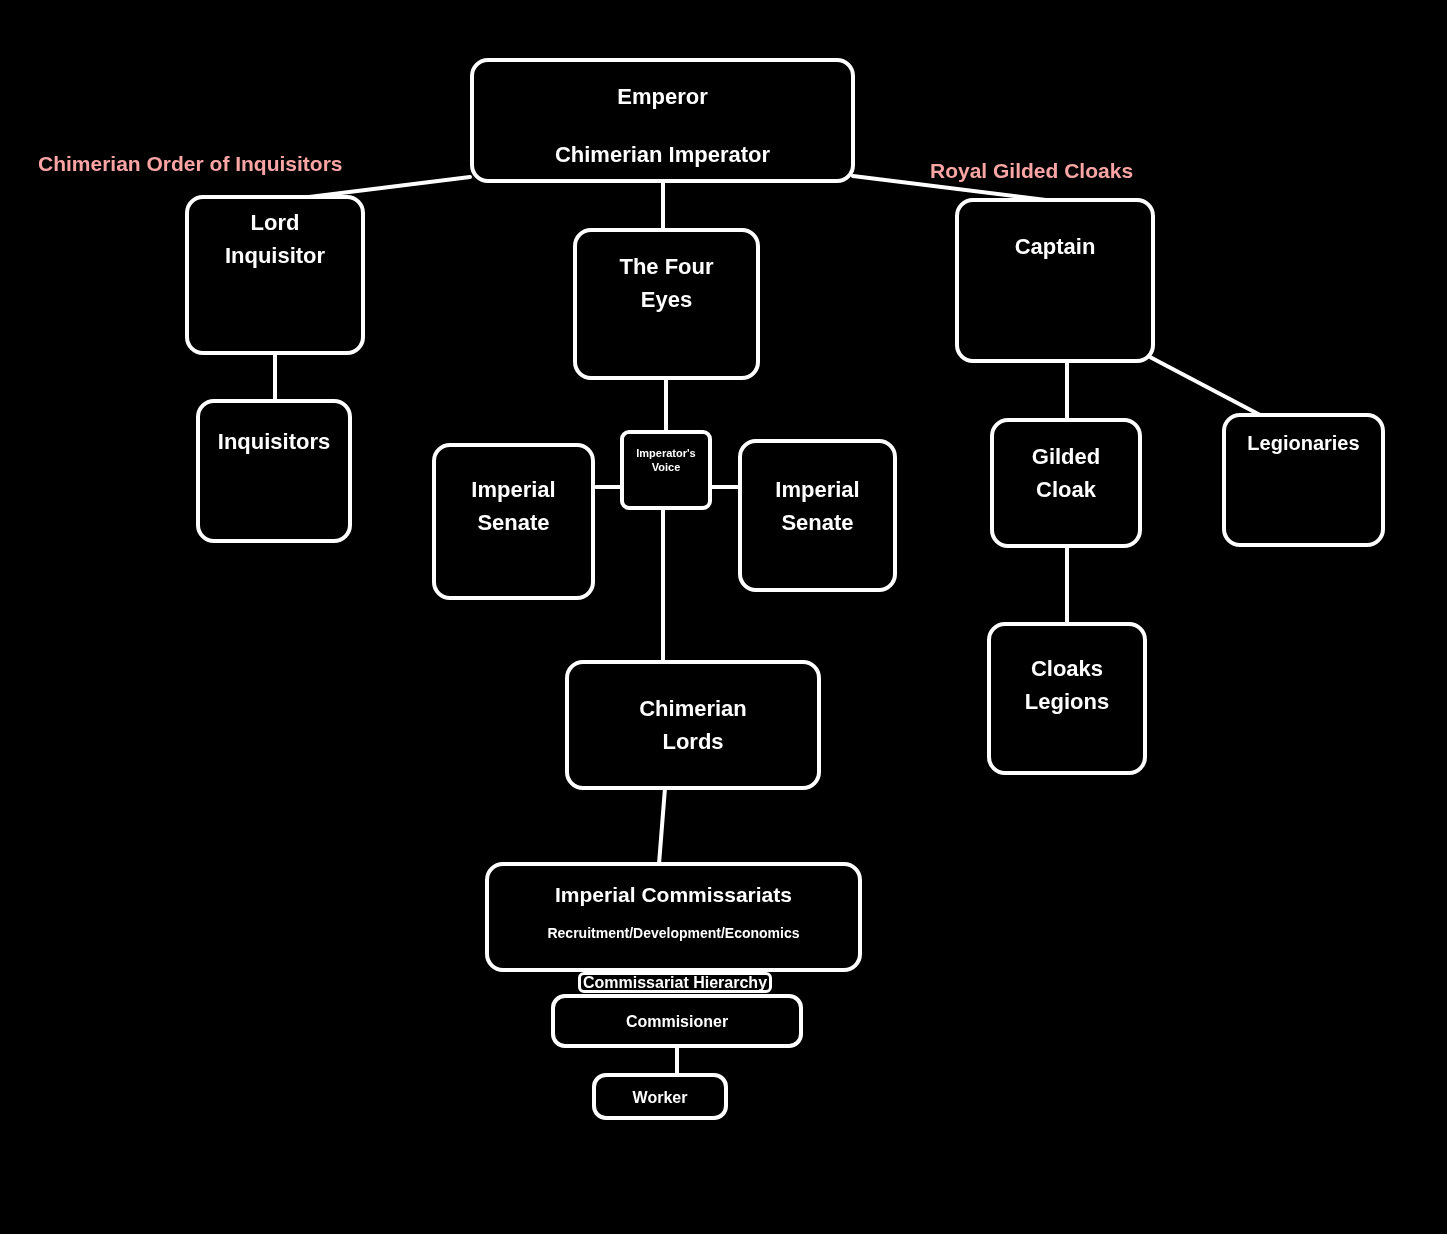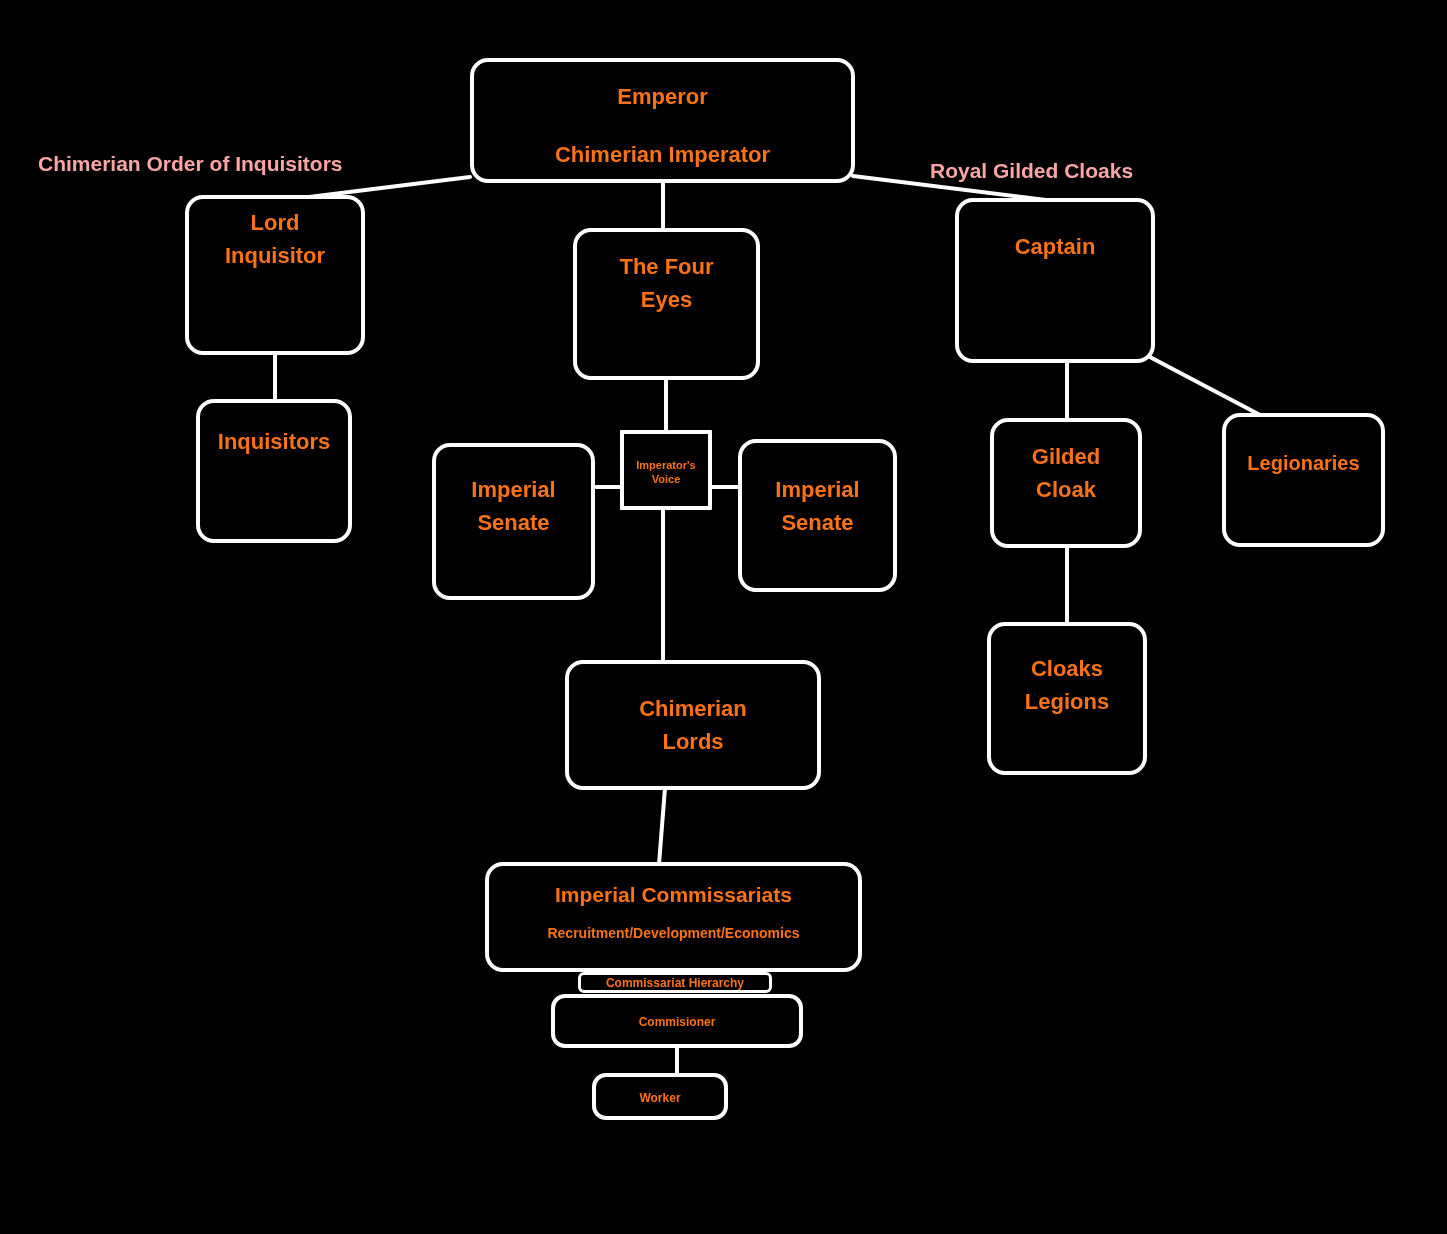--- a/index.html
+++ b/index.html
@@ -26,32 +26,32 @@
     stroke: #ffffff;
     stroke-width: 4;
     stroke-linecap: round;
   }
   .node {
     position: absolute;
     box-sizing: border-box;
     background: #000000;
     border: 4px solid #ffffff;
     border-radius: 18px;
-    color: #f97316;
+    color: #ffffff;
     font-weight: bold;
     text-align: center;
   }
   .node-text {
     display: block;
     white-space: pre-line;
     font-weight: bold;
   }
   .big { font-size: 22px; line-height: 33px; }
   .small-node { border-width: 4px; border-radius: 14px; }
-  .tiny-text { font-size: 12px; line-height: 14px; }
+  .tiny-text { font-size: 16px; line-height: 14px; }
   .group-label {
     position: absolute;
     font-size: 21px;
     font-weight: bold;
     color: #fca5a5;
     white-space: nowrap;
   }
   .sub {
     display: block;
     font-size: 14px;
@@ -97,21 +97,21 @@
 
   <div class="node" style="left:196px; top:399px; width:156px; height:144px; padding-top:22px;">
     <span class="node-text big">Inquisitors</span>
   </div>
 
   <div class="node" style="left:573px; top:228px; width:187px; height:152px; padding-top:18px;">
     <span class="node-text big">The Four
 Eyes</span>
   </div>
 
-  <div class="node" style="left:620px; top:430px; width:92px; height:80px; padding-top:24px; border-radius:1px;">
+  <div class="node" style="left:620px; top:430px; width:92px; height:80px; padding-top:12px; border-radius:9px;">
     <span class="node-text" style="font-size:11px; line-height:14px;">Imperator's
 Voice</span>
   </div>
 
   <div class="node" style="left:432px; top:443px; width:163px; height:157px; padding-top:26px;">
     <span class="node-text big">Imperial
 Senate</span>
   </div>
 
   <div class="node" style="left:738px; top:439px; width:159px; height:153px; padding-top:30px;">
@@ -143,21 +143,21 @@
 
   <div class="node" style="left:955px; top:198px; width:200px; height:165px; padding-top:28px;">
     <span class="node-text big">Captain</span>
   </div>
 
   <div class="node" style="left:990px; top:418px; width:152px; height:130px; padding-top:18px;">
     <span class="node-text big">Gilded
 Cloak</span>
   </div>
 
-  <div class="node" style="left:1222px; top:413px; width:163px; height:134px; padding-top:32px;">
+  <div class="node" style="left:1222px; top:413px; width:163px; height:134px; padding-top:12px;">
     <span class="node-text" style="font-size:20px; line-height:28px;">Legionaries</span>
   </div>
 
   <div class="node" style="left:987px; top:622px; width:160px; height:153px; padding-top:26px;">
     <span class="node-text big">Cloaks
 Legions</span>
   </div>
 
 </div>
 

